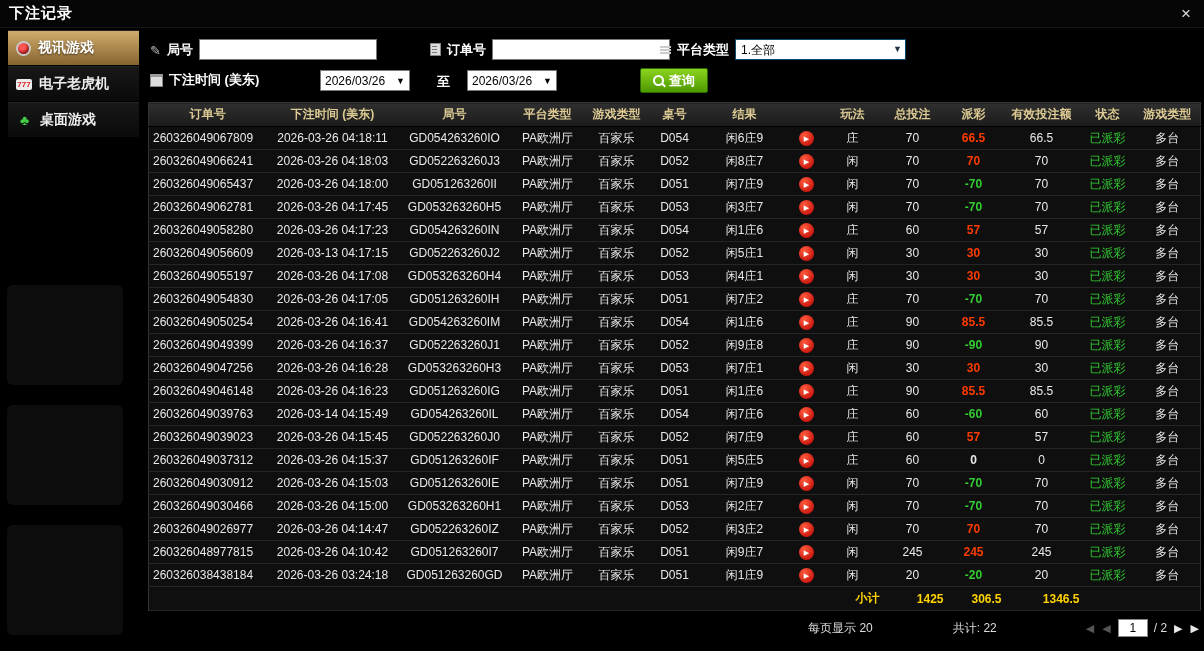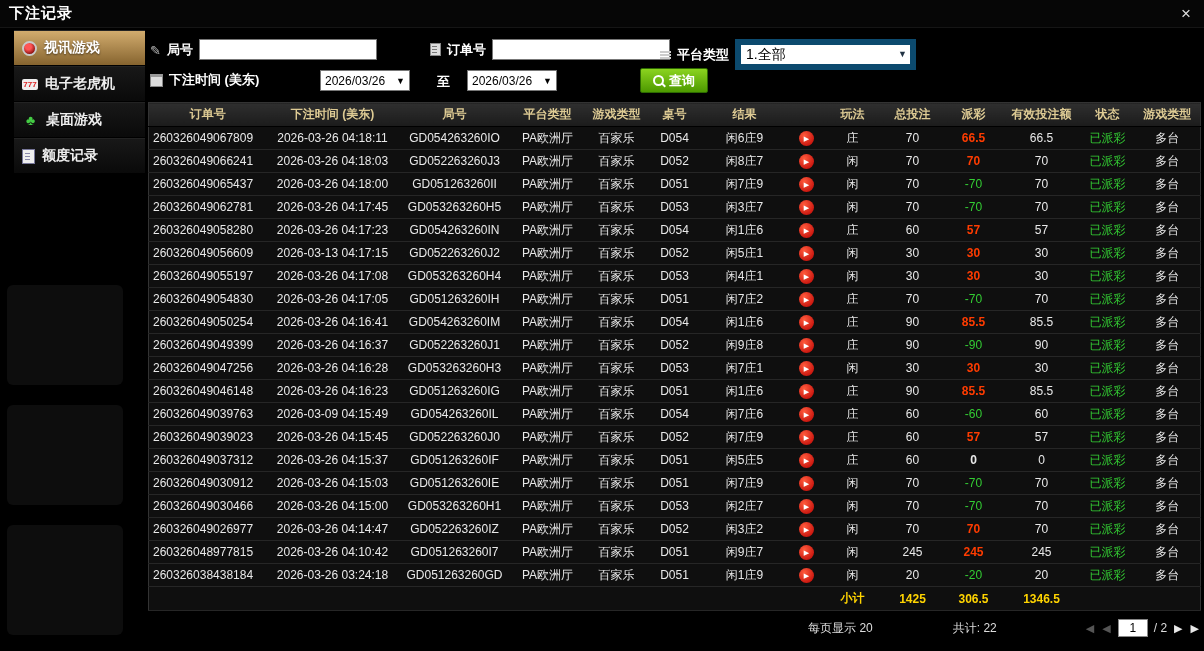--- a/index.html
+++ b/index.html
@@ -7,21 +7,21 @@
     width:1204px;height:651px;overflow:hidden;position:relative;
     background:#000;color:#fff;
     font-family:"Liberation Sans","DejaVu Sans",sans-serif;
   }
   
   .titlebar{position:absolute;top:0;left:0;right:0;height:27px;background:#060606;
     border-bottom:1px solid #151515;display:flex;align-items:center}
   .title{font-size:15px;font-weight:bold;padding-left:9px;letter-spacing:1px}
   .close{margin-left:auto;padding-right:13px;font-size:17px;color:#ddd;cursor:pointer;line-height:1}
   
-  .sidebar{position:absolute;top:30px;left:14px;width:131px}
+  .sidebar{position:absolute;top:30px;left:8px;width:131px}
   .side-item{height:36px;display:flex;align-items:center;gap:7px;padding-left:8px;
     background:linear-gradient(180deg,#181818,#0a0a0a);
     border-top:1px solid #232323;border-bottom:1px solid #000;
     font-size:14px;font-weight:bold;color:#eee;cursor:pointer;box-sizing:border-box}
   .side-item.active{background:linear-gradient(180deg,var(--active-tab-top),var(--active-tab-bottom));
     color:#fff;text-shadow:0 1px 2px rgba(0,0,0,.55)}
   .sicon{width:17px;height:16px;display:inline-flex;align-items:center;justify-content:center;flex:0 0 auto}
   .camera-icon{width:11px;height:11px;border-radius:50%;border:2px solid #c9c9c9;
     background:radial-gradient(circle at 40% 35%,#f55 30%,#811 75%)}
   .slots-icon{width:16px;height:11px;background:#eee;border-radius:2px;position:relative}
@@ -33,22 +33,22 @@
   .ledger-icon::after{content:'';position:absolute;left:2px;top:3px;width:5px;height:1px;background:#88a;
     box-shadow:0 3px 0 #88a,0 6px 0 #88a}
   .ghost{position:absolute;left:7px;width:116px;border-radius:6px;background:rgba(255,255,255,.05)}
   
   .main{position:absolute;left:148px;top:30px;width:1052px}
   .filters{position:relative;height:72px}
   .f-group{position:absolute;display:flex;align-items:center;gap:6px}
   .f-label{font-size:13px;font-weight:bold;color:#fff;white-space:nowrap}
   .f-input{background:#fff;border:1px solid #777;height:19px;width:170px;font-size:12px;color:#000;
     padding:0 3px;box-sizing:content-box}
-  .f-select{background:#fff;border:6px solid #0c4a6e;height:19px;width:148px;font-size:14px;color:#000;
-    display:flex;align-items:center;padding:0 16px 0 5px;position:relative;cursor:pointer}
+  .f-select{background:#fff;border:1px solid #0c4a6e;height:19px;width:148px;font-size:12px;color:#000;
+    display:flex;align-items:flex-end;padding:0 16px 0 5px;position:relative;cursor:pointer}
   .f-select::after{content:'▼';position:absolute;right:3px;top:4px;font-size:9px;color:#234}
   .date-btn{background:#fff;border:1px solid #777;height:19px;width:80px;font-size:12px;color:#000;
     display:flex;align-items:center;justify-content:space-between;padding:0 4px;cursor:pointer;box-sizing:content-box}
   .date-btn::after{content:'▼';font-size:9px;color:#000}
   .query-btn{position:absolute;height:23px;width:66px;
     background:linear-gradient(180deg,var(--query-top),var(--query-bottom));
     border:1px solid #2d6b00;border-radius:2px;display:flex;align-items:center;justify-content:center;
     gap:5px;color:#fff;font-size:13px;font-weight:bold;cursor:pointer}
   .search-icon{width:7px;height:7px;border:2px solid #fff;border-radius:50%;position:relative;display:inline-block}
   .search-icon::after{content:'';position:absolute;right:-4px;bottom:-2px;width:5px;height:2px;
@@ -63,24 +63,24 @@
     box-shadow:0 3px 0 #ccc,0 6px 0 #ccc}
   .calendar-icon{width:11px;height:9px;background:#ddd;border:1px solid #888;border-top:3px solid #999}
   
   table.records{border-collapse:collapse;width:1052px;table-layout:fixed;font-size:12px;border:1px solid #333}
   thead th{background:linear-gradient(180deg,#2f2f2f,#1b1b1b);color:var(--header-text);font-weight:bold;
     height:21px;border-bottom:1px solid #000;white-space:nowrap;overflow:hidden}
   tbody td{height:22px;background:#0f0f0f;border-bottom:1px solid #262626;text-align:center;color:#e9e9e9;
     white-space:nowrap;overflow:hidden;padding:0 1px}
   tbody td.c-order{text-align:left;padding-left:4px}
   td.pos{color:var(--positive-payout);font-weight:bold}
-  td.neg{color:var(--negative-payout);font-weight:normal}
+  td.neg{color:var(--negative-payout);font-weight:bold}
   td.zero{color:#e9e9e9;font-weight:bold}
   td.c-status{color:var(--status-paid)}
-  tfoot td{height:21px;background:#0f0f0f;border-bottom:1px solid #262626;text-align:center;
+  tfoot td{height:21px;background:#0f0f0f;border-bottom:1px solid #262626;text-align:right;
     color:var(--summary-text);font-weight:bold}
   .play-btn{display:inline-flex;align-items:center;justify-content:center;width:15px;height:15px;
     border-radius:50%;background:radial-gradient(circle at 35% 30%,#ff5a3c,#b80000);
     color:#fff;font-size:7px;cursor:pointer;line-height:1}
   
   .pagination{display:flex;align-items:center;justify-content:flex-end;height:26px;font-size:12px;
     color:#ddd;padding-top:4px}
   .pp{margin-right:80px}
   .tt{margin-right:88px}
   .pager{display:flex;align-items:center;gap:6px}
@@ -106,24 +106,20 @@
       <span>视讯游戏</span>
     </div>
     <div class="side-item">
       <span class="sicon slots-icon"></span>
       <span>电子老虎机</span>
     </div>
     <div class="side-item">
       <span class="sicon cards-icon"></span>
       <span>桌面游戏</span>
     </div>
-    <div class="side-item">
-      <span class="sicon ledger-icon"></span>
-      <span>额度记录</span>
-    </div>
   </div>
 
 <div class="ghost" style="top:285px;height:100px"></div>
 <div class="ghost" style="top:405px;height:100px"></div>
 <div class="ghost" style="top:525px;height:110px"></div>
 
 <div class="main">
 
   <div class="filters">
     <div class="f-group" style="left:2px;top:9px">
@@ -387,21 +383,21 @@
           <td><span class="play-btn">▶</span></td>
           <td>庄</td>
           <td>90</td>
           <td class="pos">85.5</td>
           <td>85.5</td>
           <td class="c-status">已派彩</td>
           <td>多台</td>
         </tr>
         <tr>
           <td class="c-order">260326049039763</td>
-          <td>2026-03-09 04:15:49</td>
+          <td>2026-03-14 04:15:49</td>
           <td>GD054263260IL</td>
           <td>PA欧洲厅</td>
           <td>百家乐</td>
           <td>D054</td>
           <td>闲7庄6</td>
           <td><span class="play-btn">▶</span></td>
           <td>庄</td>
           <td>60</td>
           <td class="neg">-60</td>
           <td>60</td>

